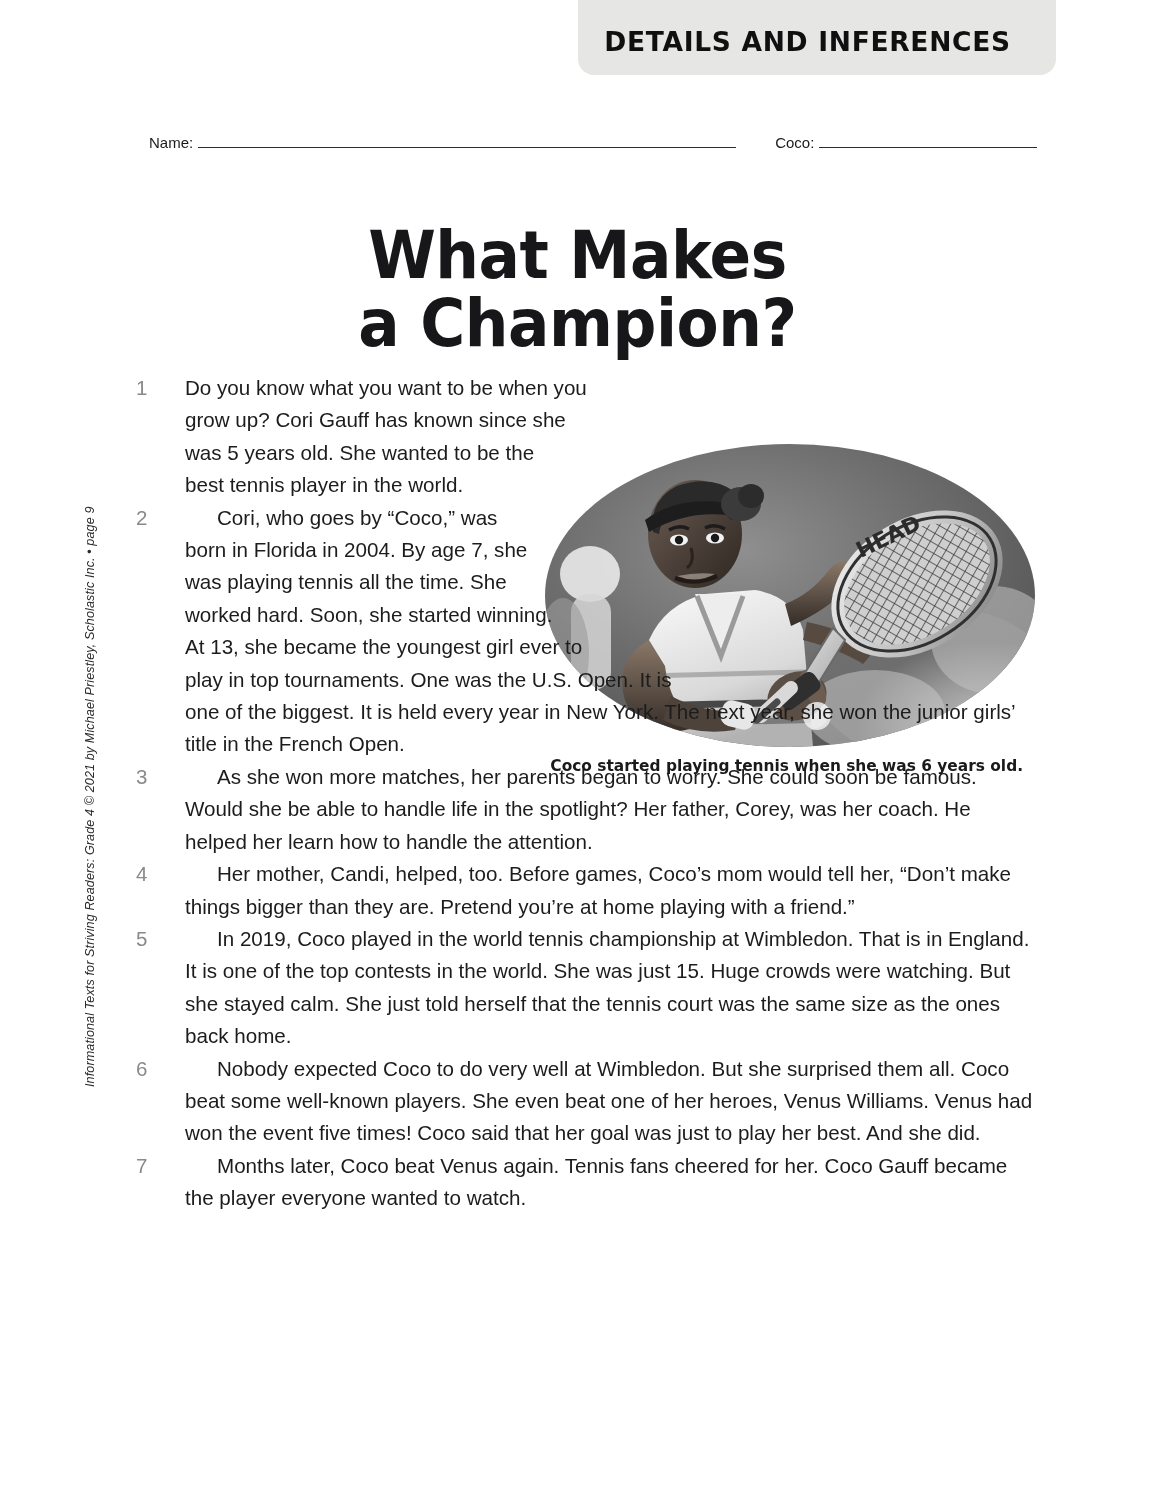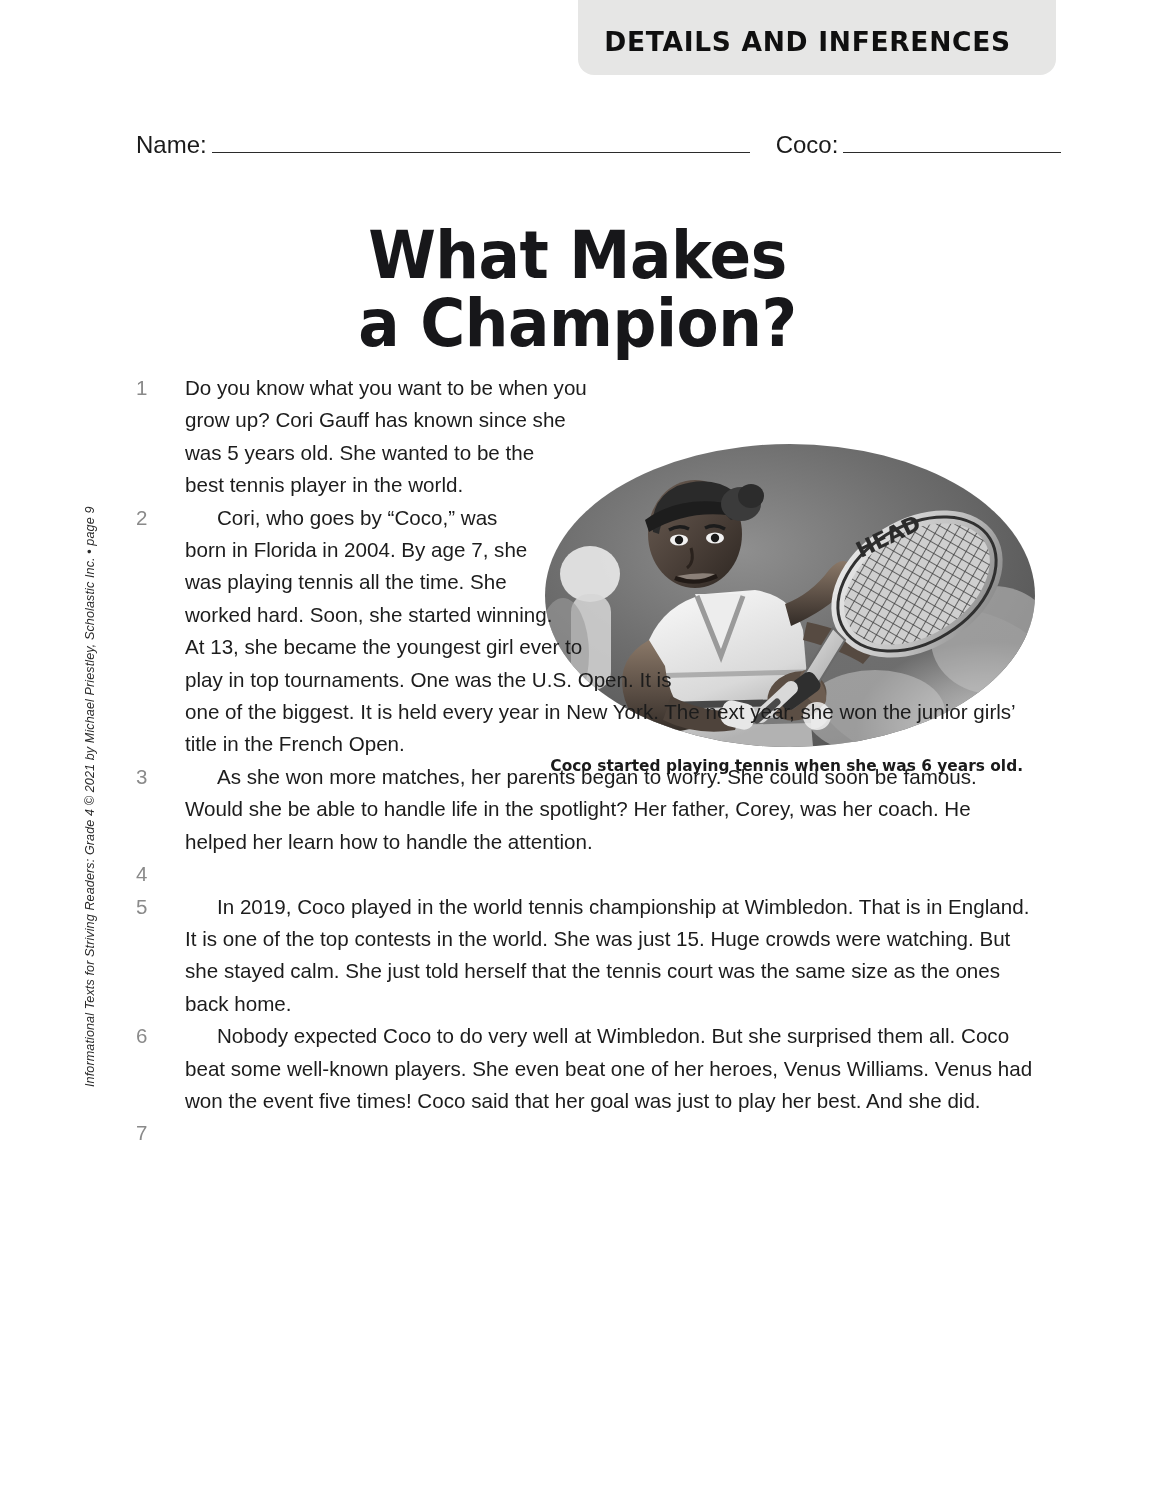--- a/index.html
+++ b/index.html
@@ -47,21 +47,22 @@
     left: 136px;
     top: 131px;
     width: 900px;
     display: flex;
     align-items: baseline;
     font-size: 19px;
     color: #1b1b1b;
   }
   .nd-label {
     white-space: nowrap;
-    font-size: 24px;
+    font-size: 15px;
+    margin-left: 13px;
   }
   .nd-rule {
     flex: 1 1 auto;
     border-bottom: 1.6px solid #2b2b2b;
     height: 16px;
     margin: 0 0 0 5px;
   }
   .nd-rule.name-rule { flex: 0 0 538px; }
   .nd-gap { width: 26px; flex: 0 0 26px; }
   .nd-rule.date-rule { flex: 0 0 218px; }
@@ -284,26 +285,26 @@
   <p class="para">
     <span class="pnum">1</span><span>Do you know what you want to be when you grow up? Cori Gauff has known since she was 5 years old. She wanted to be the best tennis player in the world.</span>
   </p>
   <p class="para">
     <span class="pnum">2</span><span class="indent"></span><span>Cori, who goes by “Coco,” was born in Florida in 2004. By age 7, she was playing tennis all the time. She worked hard. Soon, she started winning. At 13, she became the youngest girl ever to play in top tournaments. One was the U.S. Open. It is one of the biggest. It is held every year in New York. The next year, she won the junior girls’ title in the French Open.</span>
   </p>
   <p class="para">
     <span class="pnum">3</span><span class="indent"></span><span>As she won more matches, her parents began to worry. She could soon be famous. Would she be able to handle life in the spotlight? Her father, Corey, was her coach. He helped her learn how to handle the attention.</span>
   </p>
   <p class="para">
-    <span class="pnum">4</span><span class="indent"></span>
+    <span class="pnum">4</span><span class="indent"></span><span>Her mother, Candi, helped, too. Before games, Coco’s mom would tell her, “Don’t make things bigger than they are. Pretend you’re at home playing with a friend.”</span>
   </p>
   <p class="para">
     <span class="pnum">5</span><span class="indent"></span><span>In 2019, Coco played in the world tennis championship at Wimbledon. That is in England. It is one of the top contests in the world. She was just 15. Huge crowds were watching. But she stayed calm. She just told herself that the tennis court was the same size as the ones back home.</span>
   </p>
   <p class="para">
     <span class="pnum">6</span><span class="indent"></span><span>Nobody expected Coco to do very well at Wimbledon. But she surprised them all. Coco beat some well-known players. She even beat one of her heroes, Venus Williams. Venus had won the event five times! Coco said that her goal was just to play her best. And she did.</span>
   </p>
   <p class="para">
-    <span class="pnum">7</span><span class="indent"></span>
+    <span class="pnum">7</span><span class="indent"></span><span>Months later, Coco beat Venus again. Tennis fans cheered for her. Coco Gauff became the player everyone wanted to watch.</span>
   </p>
 </div>
 
 <div class="side-credit">Informational Texts for Striving Readers: Grade 4 © 2021 by Michael Priestley, Scholastic Inc. • page 9</div>
 
 </body></html>

